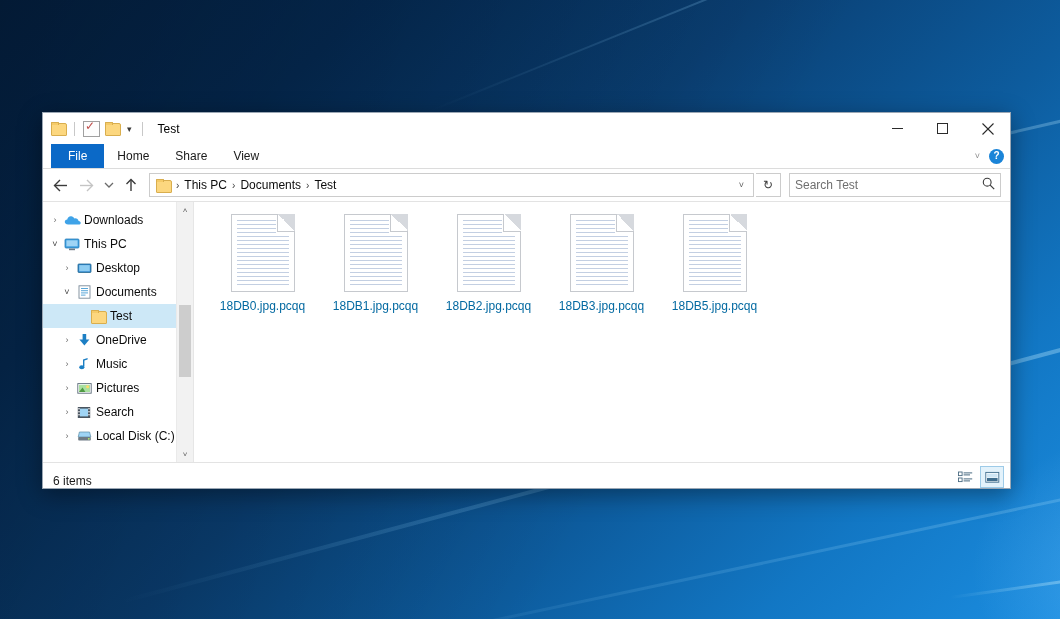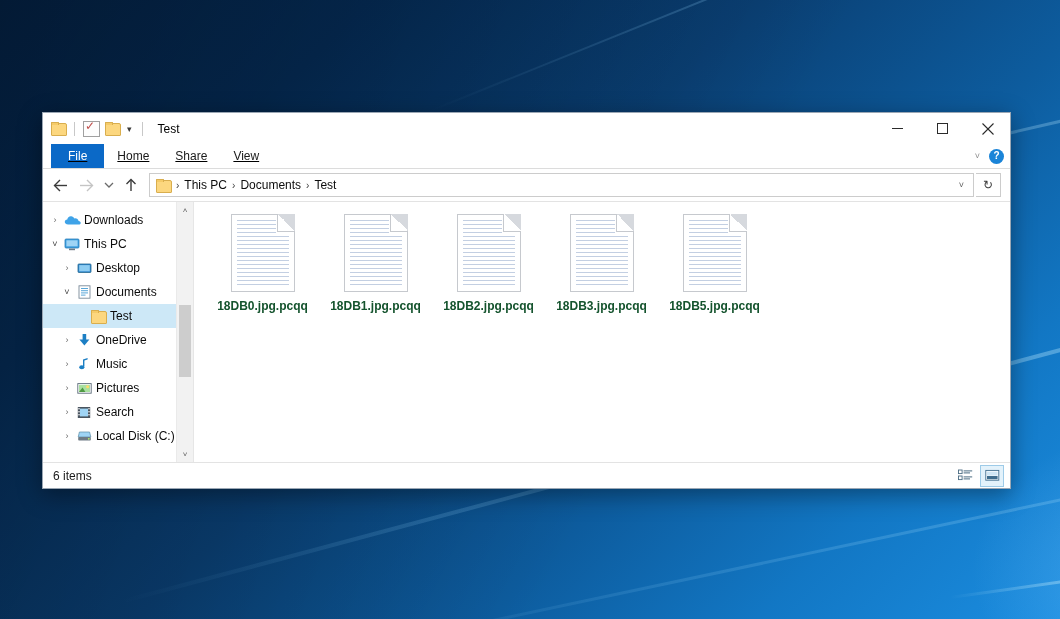--- a/index.html
+++ b/index.html
@@ -165,21 +165,20 @@
 
   
   #ribbon-tabs {
     height: 24px;
     display: flex;
     align-items: stretch;
     border-bottom: 1px solid #dcdcdc;
     background: #ffffff;
     flex: 0 0 auto;
     position: relative;
-    text-decoration: underline;
   }
   .rtab {
     padding: 0 13px;
     display: flex;
     align-items: center;
     font-size: 12px;
     color: #1a1a1a;
   }
   #tab-file {
     background: #0b69c7;
@@ -409,34 +408,33 @@
   }
   .doc-icon .lines-top-clip {
     position: absolute;
     top: 0; right: 0;
     width: 18px; height: 18px;
     background: #ffffff;
   }
   .file-label {
     margin-top: 7px;
     font-size: 12px;
-    color: #14532d;
+    color: #0369a1;
     text-align: center;
     white-space: nowrap;
-    font-weight: bold;
   }
 
   
   #status-bar {
     height: 25px;
     flex: 0 0 auto;
     border-top: 1px solid #e3e3e3;
     background: #ffffff;
     display: flex;
-    align-items: center;
+    align-items: flex-end;
     padding: 0 6px 0 10px;
   }
   #status-text {
     font-size: 12px;
     color: #1a1a1a;
   }
   #view-buttons {
     margin-left: auto;
     display: flex;
     align-items: center;
@@ -539,20 +537,29 @@
         <span class="crumb-sep">›</span>
         <span class="crumb">This PC</span>
         <span class="crumb-sep">›</span>
         <span class="crumb">Documents</span>
         <span class="crumb-sep">›</span>
         <span class="crumb">Test</span>
         <span id="crumb-dropdown">˅</span>
       </div>
       <div id="refresh-btn">↻</div>
 
+      <div id="search-box">
+        <span id="search-placeholder">Search Test</span>
+        <span id="search-icon">
+          <svg width="13" height="13" viewBox="0 0 13 13" aria-hidden="true">
+            <circle cx="5.2" cy="5.2" r="3.9" fill="none" stroke="#3b3b3b" stroke-width="1.1"></circle>
+            <line x1="8.2" y1="8.2" x2="12.2" y2="12.2" stroke="#3b3b3b" stroke-width="1.2"></line>
+          </svg>
+        </span>
+      </div>
     </div>
 
     <div id="body-row">
 
       <div id="sidebar">
 
         <div class="tree-item indent-1">
           <span class="chev">›</span>
           <span class="tree-icon">
             <svg width="17" height="12" viewBox="0 0 17 12" aria-hidden="true">

